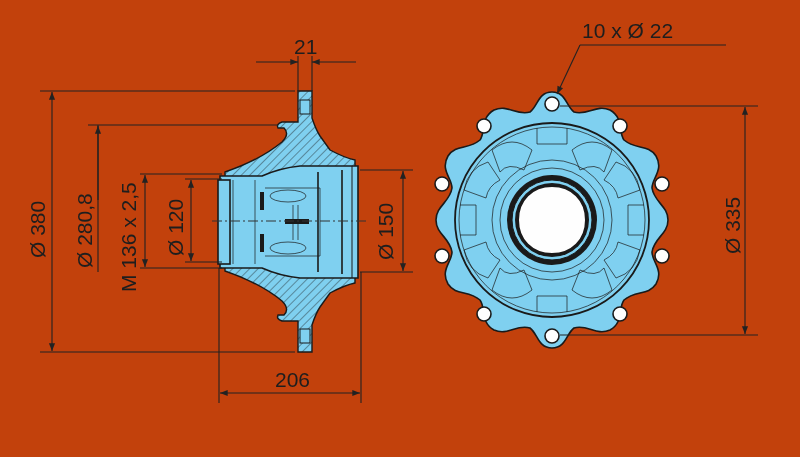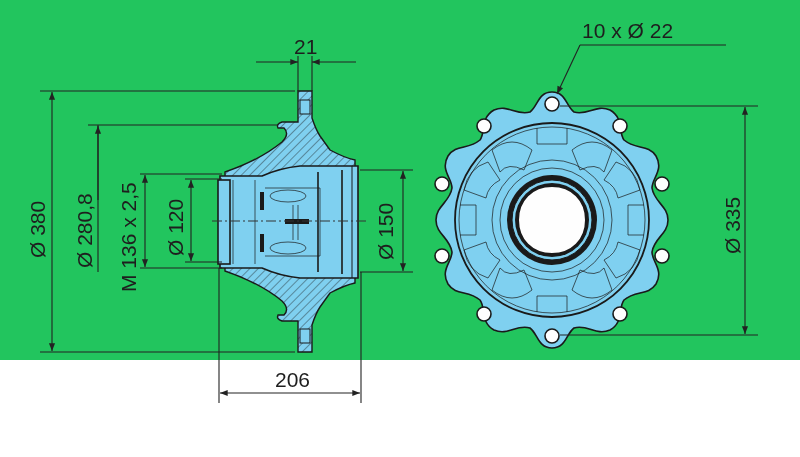--- a/index.html
+++ b/index.html
@@ -1,17 +1,17 @@
 <!DOCTYPE html>
 <html><head>
 <meta charset="utf-8">
 <style>
   html, body { margin: 0; padding: 0; background: #ffffff; }
   body { width: 800px; height: 457px; overflow: hidden; }
-  .canvas { position: relative; width: 800px; height: 360px; background: #22c55e; }
+  .canvas { position: relative; width: 800px; height: 457px; background: #c2410c; }
   svg { position: absolute; left: 0; top: 0; }
   .dim-text { font-family: "Liberation Sans", sans-serif; font-size: 21px; fill: #1e1e1e; }
   .ln { stroke: #222; stroke-width: 1.1; fill: none; }
   .part { fill: #7fd0f0; stroke: #1a1a1a; stroke-width: 1.6; }
   .part-thin { fill: none; stroke: #1a1a1a; stroke-width: 0.7; }
   .hatch { fill: url(#hatch); stroke: #1a1a1a; stroke-width: 1.4; }
   .center { stroke: #333; stroke-width: 1; stroke-dasharray: 10 3 2 3; fill: none; }
 </style>
 </head>
 <body>

